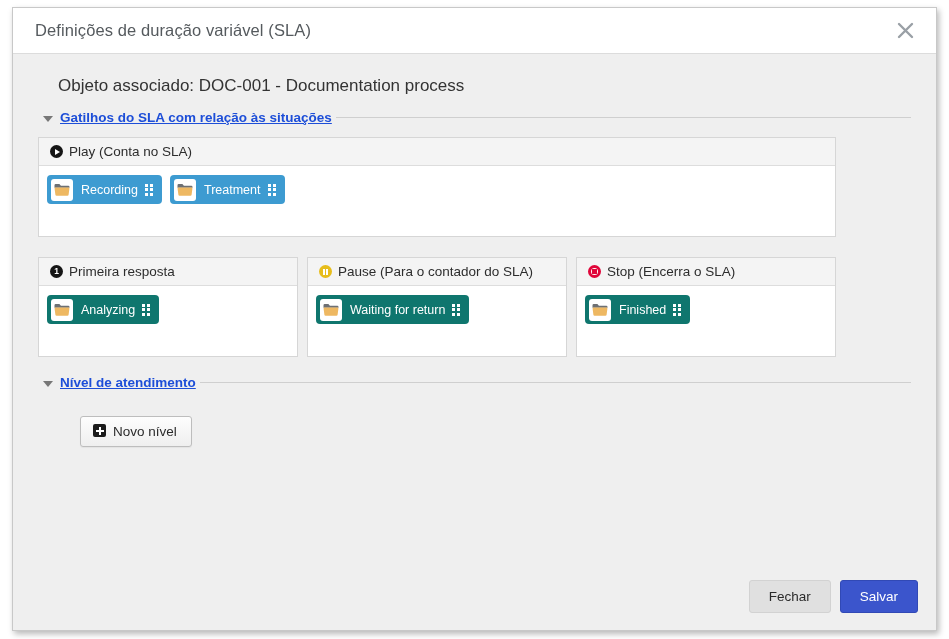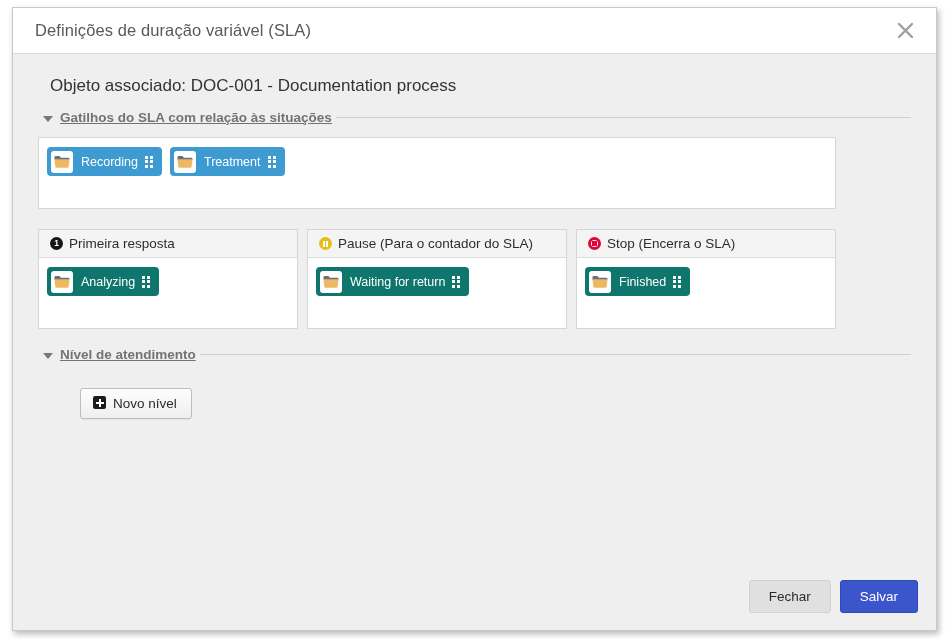--- a/index.html
+++ b/index.html
@@ -53,42 +53,42 @@
   .dlg-body {
     flex: 1 1 auto;
     padding: 18px 25px 0 25px;
     position: relative;
     overflow: hidden;
   }
 
   .obj-assoc {
     font-size: 17px;
     color: #333333;
-    margin: 4px 0 14px 12px;
+    margin: 4px 0 14px 20px;
   }
 
   
   .section-head {
     display: flex;
     align-items: center;
     margin-bottom: 12px;
   }
   .caret {
     width: 0; height: 0;
     border-left: 5px solid transparent;
     border-right: 5px solid transparent;
     border-top: 6px solid #777777;
     margin: 2px 7px 0 5px;
     flex: 0 0 auto;
     cursor: pointer;
   }
   .section-link {
     font-size: 13.5px;
     font-weight: bold;
-    color: #737373;
+    color: #1d4ed8;
     text-decoration: underline;
     white-space: nowrap;
     cursor: pointer;
     flex: 0 0 auto;
   }
   .section-rule {
     flex: 1 1 auto;
     height: 1px;
     background: #cfcfcf;
     margin-left: 4px;
@@ -272,20 +272,28 @@
 
     
     <div class="section-head">
       <div class="caret"></div>
       <div class="section-link">Gatilhos do SLA com relação às situações</div>
       <div class="section-rule"></div>
     </div>
 
     
     <div class="panel" id="play-panel">
+      <div class="panel-head">
+        <span class="ic">
+          <span class="icon-play">
+              <span class="tri"></span>
+            </span>
+        </span>
+        <span>Play (Conta no SLA)</span>
+      </div>
       <div class="panel-body">
 
         <div class="chip light">
           <span class="chip-folder">
             <svg width="16" height="14" viewBox="0 0 16 14" aria-hidden="true">
               <path d="M0.5 2.2 A1.2 1.2 0 0 1 1.7 1 H5.4 L6.9 2.8 H14.3 A1.2 1.2 0 0 1 15.5 4 V4.8 H0.5 Z" fill="#6e7073"></path>
               <path d="M1.6 4.6 H14.4 A1 1 0 0 1 15.4 5.8 L14.6 11.7 A1.2 1.2 0 0 1 13.4 12.8 H2.6 A1.2 1.2 0 0 1 1.4 11.7 L0.6 5.8 A1 1 0 0 1 1.6 4.6 Z" fill="#eeb862"></path>
             </svg>
           </span>
           <span class="chip-label">Recording</span>

